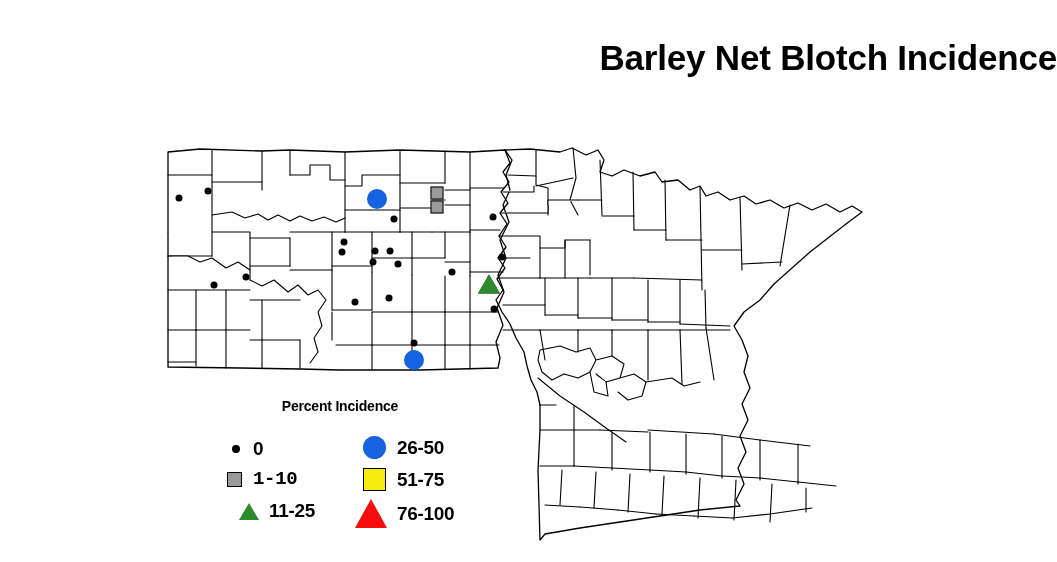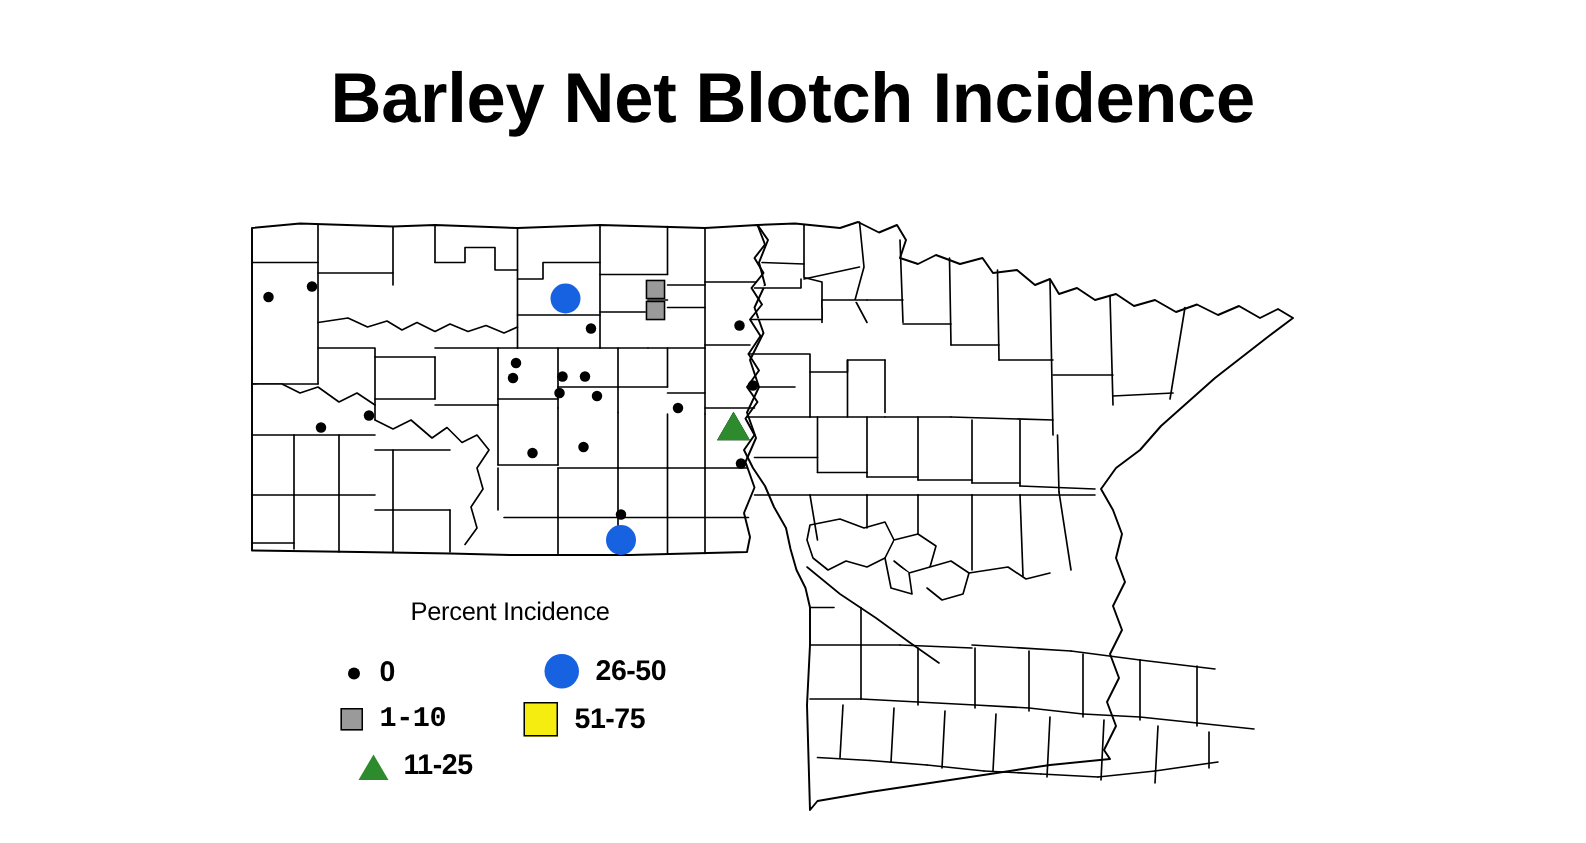--- a/index.html
+++ b/index.html
@@ -7,21 +7,21 @@
   body{
     width:1057px;height:562px;position:relative;overflow:hidden;
     font-family:"Liberation Sans","DejaVu Sans",sans-serif;
     color:#000;
   }
   #page{position:absolute;inset:0;}
 
   
   .title{
     position:absolute;left:0;right:0;top:40px;
-    text-align:center;font-size:47px;font-weight:bold;
+    text-align:right;font-size:35px;font-weight:bold;
     letter-spacing:-0.2px;line-height:1.05;
   }
   .subtitle{
     position:absolute;left:0;right:0;top:89px;
     text-align:center;font-size:20px;font-weight:bold;
     letter-spacing:-0.1px;line-height:1.05;
   }
 
   
   #map-wrap{position:absolute;left:0;top:0;width:1057px;height:562px;}
@@ -37,21 +37,21 @@
   .m-square{width:13px;height:13px;background:#9a9a9a;border:1.4px solid #000;box-sizing:border-box;}
   .m-circle{width:20px;height:20px;border-radius:50%;background:#1662e0;}
   .m-tri{width:0;height:0;border-left:11px solid transparent;border-right:11px solid transparent;
          border-bottom:19px solid #2d8a2d;filter:drop-shadow(0 0 0 #000);}
   .m-tri-wrap{position:absolute;transform:translate(-50%,-55%);}
 
   
   #legend{position:absolute;left:205px;top:398px;width:270px;height:140px;}
   .legend-title{
     position:absolute;left:0;top:0;width:270px;text-align:center;
-    font-size:17px;font-weight:normal;letter-spacing:-0.2px;
+    font-size:14px;font-weight:bold;letter-spacing:-0.2px;
   }
   .leg-row{position:absolute;display:flex;align-items:center;}
   .leg-sym{display:flex;align-items:center;justify-content:center;}
   .leg-label{font-size:19px;font-weight:bold;white-space:nowrap;letter-spacing:-0.3px;}
 
   .sym-dot{width:8px;height:8px;border-radius:50%;background:#000;}
   .sym-square{width:15px;height:15px;background:#9a9a9a;border:1.5px solid #000;box-sizing:border-box;}
   .sym-tri-sm{width:0;height:0;border-left:10px solid transparent;border-right:10px solid transparent;border-bottom:17px solid #2d8a2d;}
   .sym-circle{width:23px;height:23px;border-radius:50%;background:#1662e0;}
   .sym-square-y{width:23px;height:23px;background:#f5ec10;border:1.6px solid #000;box-sizing:border-box;}
@@ -329,21 +329,27 @@
         </span>
       <span class="leg-label">11-25</span>
     </div>
 
     <div class="leg-row" style="left:146px;top:38px;">
       <span class="leg-sym" style="width:46px;">
           <i class="sym-circle"></i>
         </span>
       <span class="leg-label">26-50</span>
     </div>
-    <div class="leg-row" style="left:132px;top:70px;">
+    <div class="leg-row" style="left:146px;top:70px;">
       <span class="leg-sym" style="width:46px;">
           <i class="sym-square-y"></i>
         </span>
       <span class="leg-label">51-75</span>
     </div>
+    <div class="leg-row" style="left:140px;top:101px;">
+      <span class="leg-sym" style="width:52px;">
+          <i class="sym-tri-lg"></i>
+        </span>
+      <span class="leg-label">76-100</span>
+    </div>
   </div>
 
 </div>
 
 </body></html>

